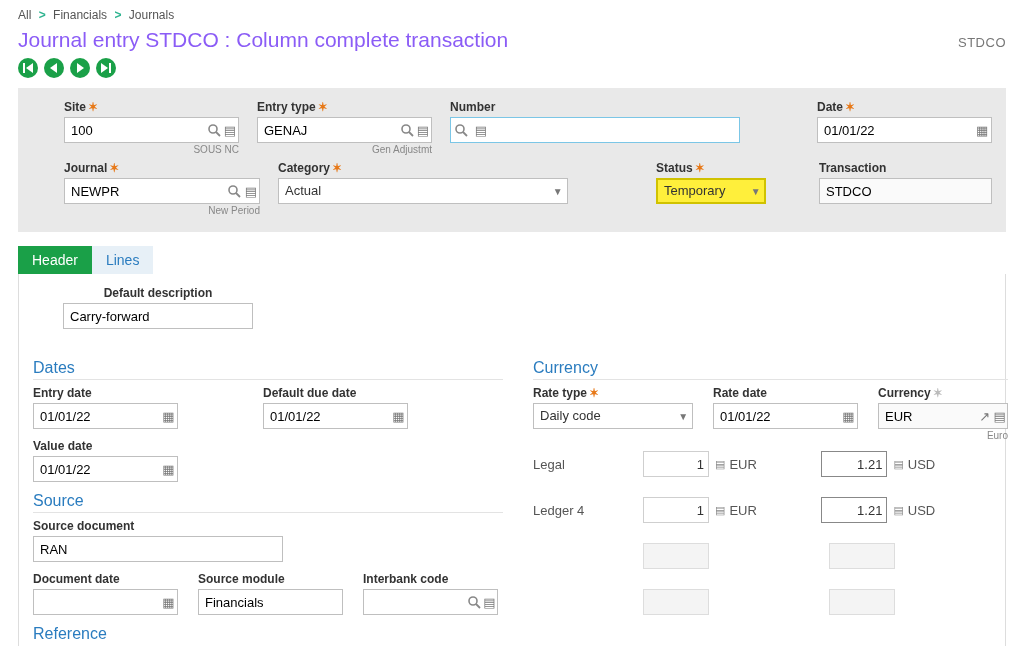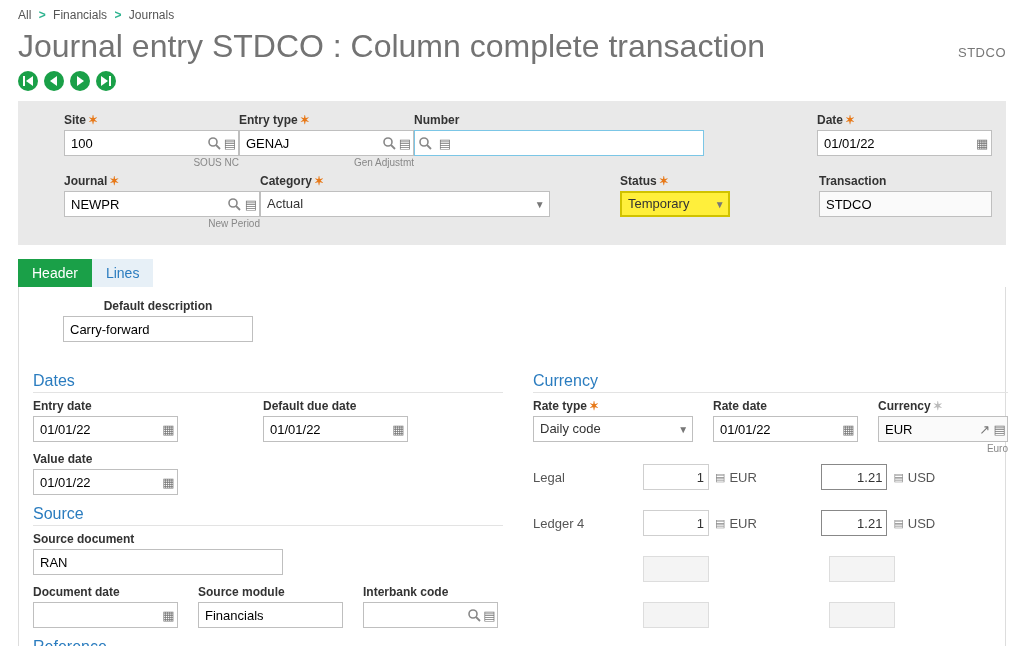--- a/index.html
+++ b/index.html
@@ -26,23 +26,23 @@
     font-weight: bold;
     margin: 0 4px;
   }
   .title-row {
     display: flex;
     justify-content: space-between;
     align-items: baseline;
   }
   h1 {
     font-weight: 400;
-    font-size: 32px;
+    font-size: 21px;
     margin: 4px 0 6px 0;
-    color: #737373;
+    color: #8b5cf6;
   }
   .brand {
     font-size: 13px;
     color: #777;
     letter-spacing: 0.5px;
   }
   .nav-buttons {
     display: flex;
     gap: 6px;
     margin-bottom: 10px;
@@ -57,20 +57,21 @@
     cursor: pointer;
   }
   .navbtn svg { fill: #fff; width: 10px; height: 10px; }
   .panel {
     background: #e9e9e9;
     padding: 12px 14px 10px 14px;
     margin-bottom: 14px;
   }
   .panel-row {
     display: flex;
+    gap: 18px;
     margin-bottom: 6px;
     padding-left: 32px;
   }
   .field { display: flex; flex-direction: column; }
   .label {
     font-size: 12px;
     font-weight: 600;
     color: #333;
     margin-bottom: 3px;
   }

